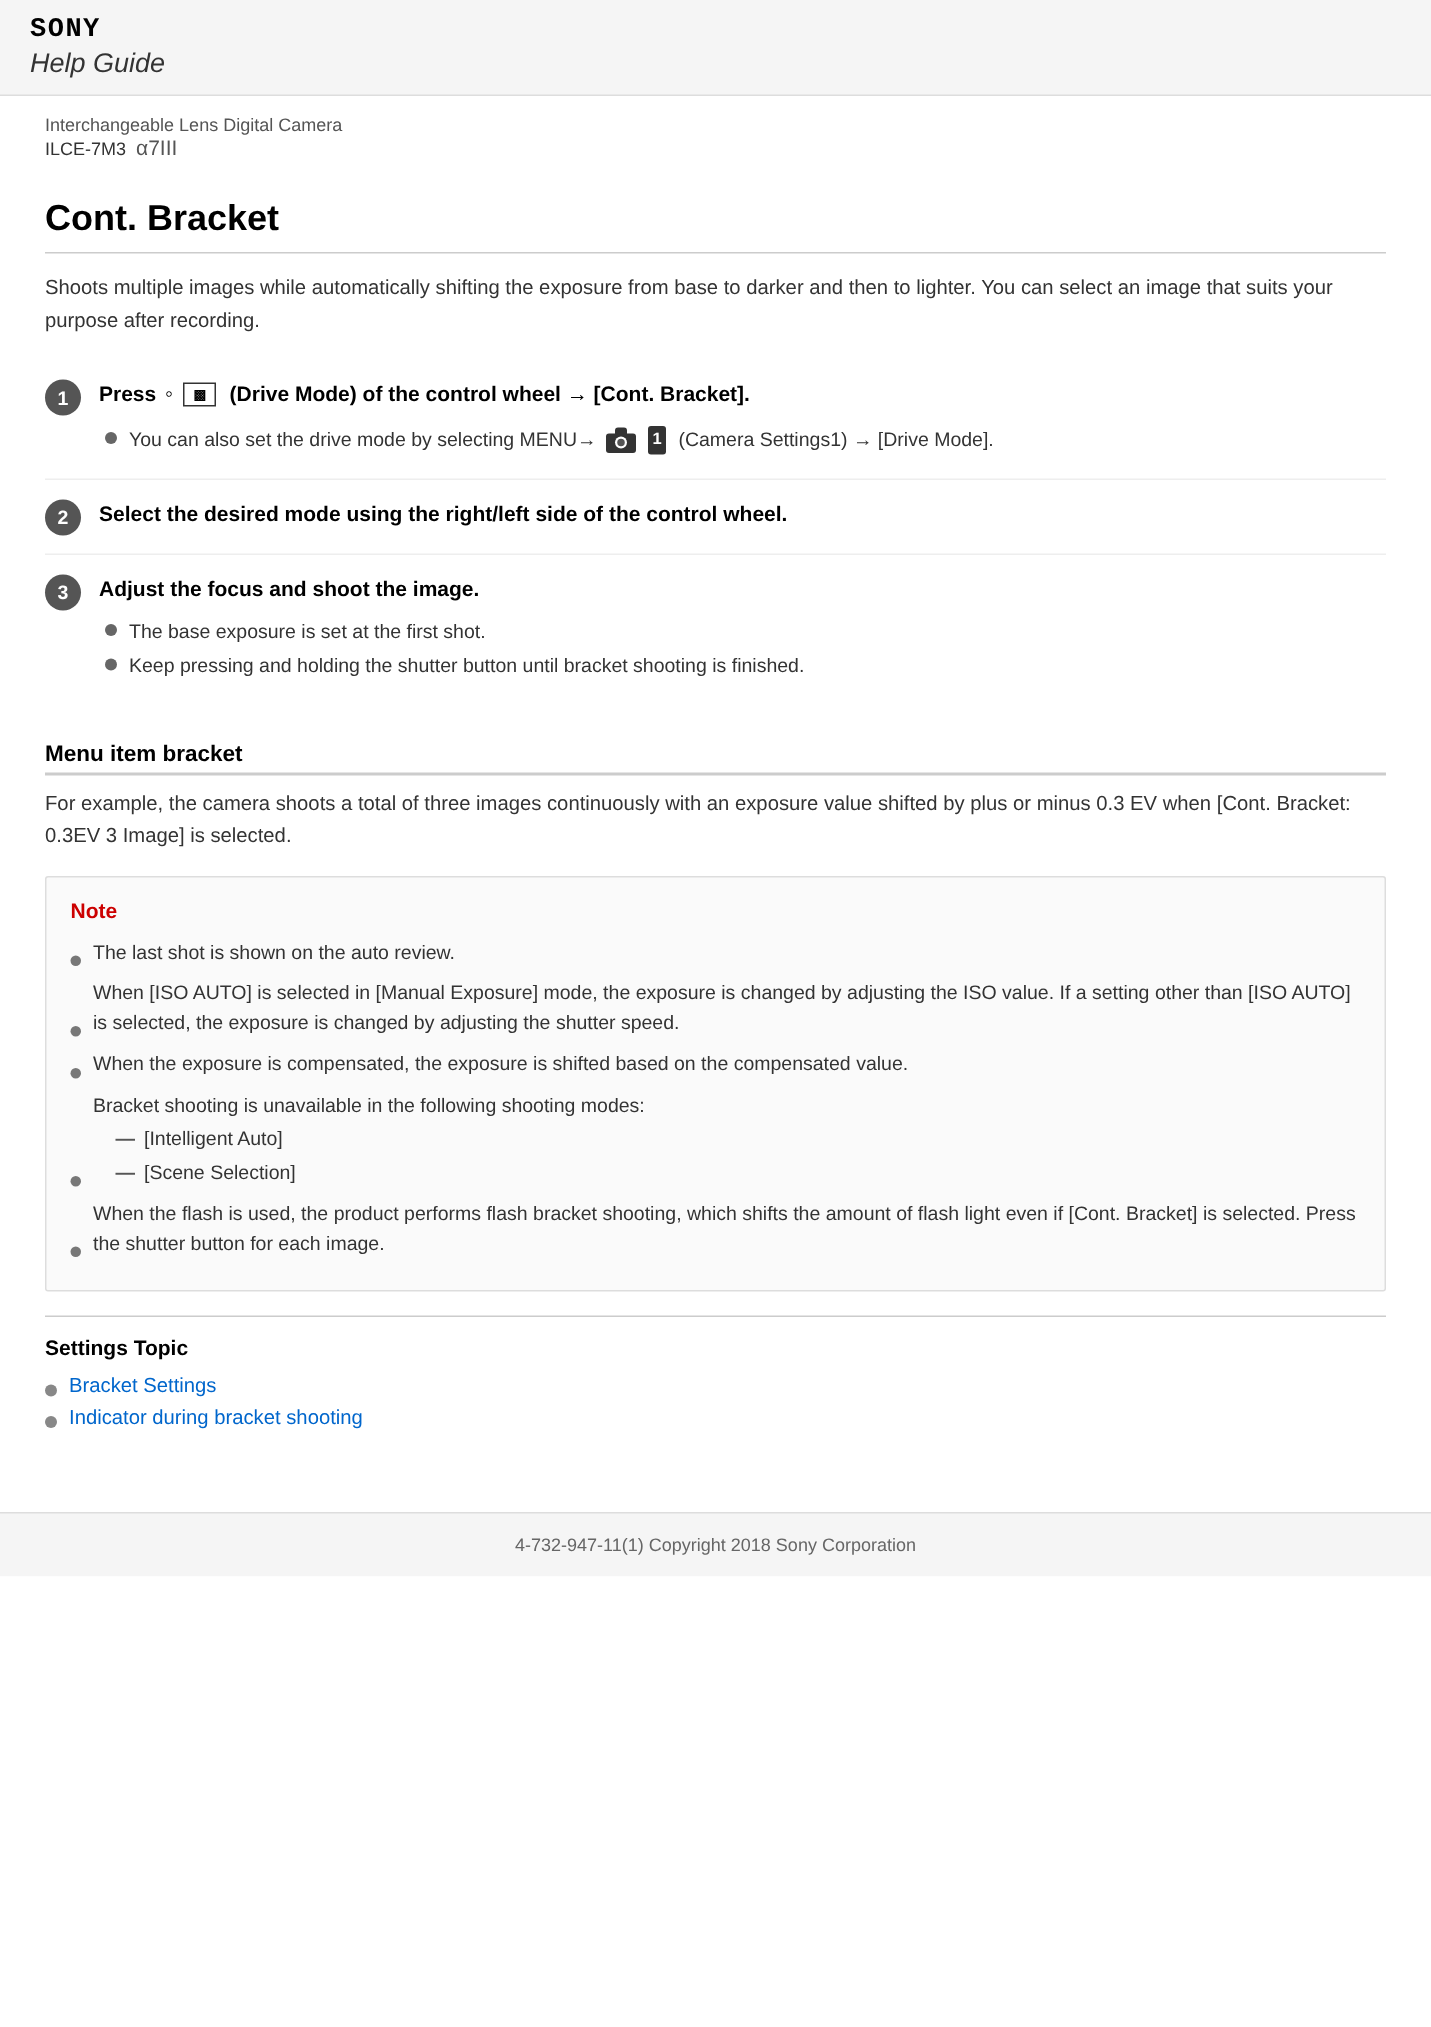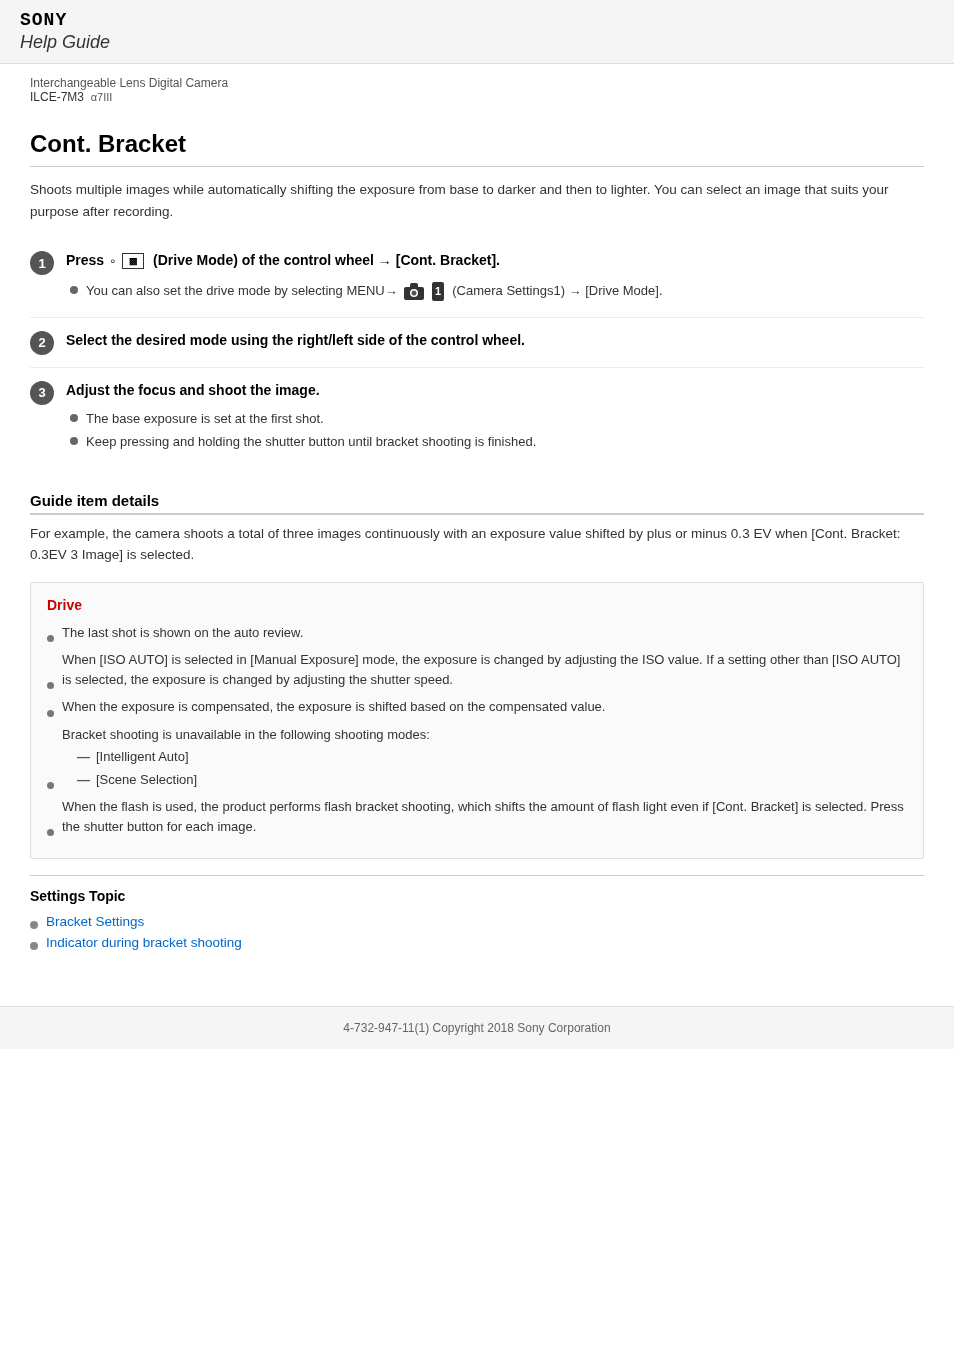--- a/index.html
+++ b/index.html
@@ -236,21 +236,21 @@
 
 <div class="header">
   <div class="sony-logo">SONY</div>
   <div class="help-guide-label">Help Guide</div>
 </div>
 
 <div class="breadcrumb-area">
   <div class="device-type">Interchangeable Lens Digital Camera</div>
   <div class="device-model">
     <span>ILCE-7M3</span>&nbsp;
-    <span style="font-size:11px; color:#555;">α7III</span>
+    <span style="font-size:14px; color:#555;">α7III</span>
   </div>
 </div>
 
 <div class="main-content">
 
   <h1 class="page-title">Cont. Bracket</h1>
 
   <p class="intro-text">Shoots multiple images while automatically shifting the exposure from base to darker and then to lighter. You can select an image that suits your purpose after recording.</p>
 
   <div class="step-container">
@@ -308,25 +308,25 @@
           <div class="bullet-item">
             <span class="bullet-dot"></span>
             <span>Keep pressing and holding the shutter button until bracket shooting is finished.</span>
           </div>
         </div>
       </div>
     </div>
 
   </div>
 
-  <h2 class="section-header">Guide item details</h2>
+  <h2 class="section-header">Menu item bracket</h2>
   <p class="section-text">For example, the camera shoots a total of three images continuously with an exposure value shifted by plus or minus 0.3 EV when [Cont. Bracket: 0.3EV 3 Image] is selected.</p>
 
   <div class="note-box">
-    <div class="note-label">Drive</div>
+    <div class="note-label">Note</div>
 
     <div class="note-bullet">
       <span class="note-dot"></span>
       <span>The last shot is shown on the auto review.</span>
     </div>
 
     <div class="note-bullet">
       <span class="note-dot"></span>
       <span>When [ISO AUTO] is selected in [Manual Exposure] mode, the exposure is changed by adjusting the ISO value. If a setting other than [ISO AUTO] is selected, the exposure is changed by adjusting the shutter speed.</span>
     </div>

